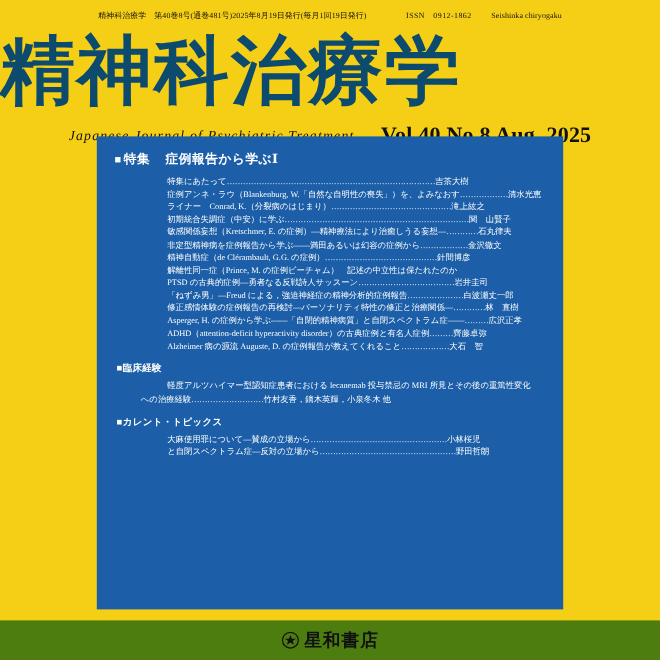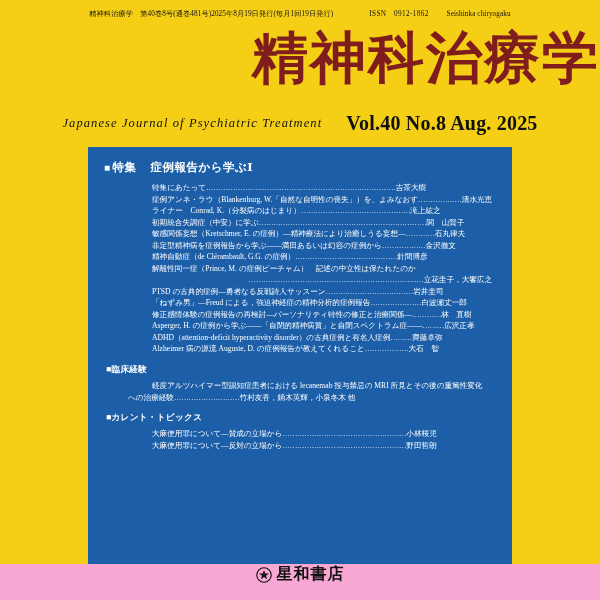--- a/index.html
+++ b/index.html
@@ -53,24 +53,24 @@
   }
   .issue-line .right .romaji {
     margin-left: 16px;
     font-style: normal;
   }
   .title-jp {
     position: absolute;
     top: 26px;
     left: 0;
     right: 0;
-    text-align: right;
-    font-size: 56px;
-    font-weight: 700;
-    color: #7f1d1d;
+    text-align: left;
+    font-size: 68px;
+    font-weight: 700;
+    color: #0c4a6e;
     letter-spacing: 2px;
     line-height: 1.12;
     font-family: "DejaVu Serif", "Liberation Serif", serif;
   }
   .title-en-row {
     position: absolute;
     top: 112px;
     left: 0;
     right: 0;
     display: flex;
@@ -88,21 +88,21 @@
     font-size: 20px;
     font-weight: 700;
     color: #111;
     margin-left: 24px;
     letter-spacing: 0.2px;
     font-family: "Liberation Serif", serif;
   }
   
   .panel {
     position: absolute;
-    top: 147px;
+    top: 124px;
     left: 88px;
     width: 424px;
     height: 430px;
     background: #1c5fa8;
     color: #ffffff;
     box-sizing: border-box;
     padding: 10px 14px 8px 14px;
     overflow: hidden;
   }
   .section-head {
@@ -160,23 +160,23 @@
     display: block;
     padding-left: 16px;
   }
   
   .publisher {
     position: absolute;
     left: 0;
     right: 0;
     bottom: 0;
     height: 36px;
-    background: #f9a8d4;
+    background: #4d7c0f;
     display: flex;
-    align-items: flex-start;
+    align-items: center;
     justify-content: center;
   }
   .pub-inner {
     display: flex;
     align-items: center;
     gap: 5px;
   }
   .pub-logo {
     width: 16px;
     height: 16px;
@@ -232,21 +232,20 @@
       <span class="t">敏感関係妄想（Kretschmer, E. の症例）―精神療法により治癒しうる妄想―</span><span class="leader">…………</span><span class="a">石丸律夫</span>
     </div>
     <div class="entry">
       <span class="t">非定型精神病を症例報告から学ぶ――満田あるいは幻容の症例から</span><span class="leader">………………</span><span class="a">金沢徹文</span>
     </div>
     <div class="entry">
       <span class="t">精神自動症（de Clérambault, G.G. の症例）</span><span class="leader">……………………………………</span><span class="a">針間博彦</span>
     </div>
     <div class="entry wrap">
       <span class="t">解離性同一症（Prince, M. の症例ビーチャム）　記述の中立性は保たれたのか</span>
-      <span class="line2"><span class="leader">………………………………………………………………</span><span class="a">立花圭子，大饗広之</span></span>
     </div>
     <div class="entry">
       <span class="t">PTSD の古典的症例―勇者なる反戦詩人サッスーン</span><span class="leader">………………………………</span><span class="a">岩井圭司</span>
     </div>
     <div class="entry">
       <span class="t">「ねずみ男」―Freud による，強迫神経症の精神分析的症例報告</span><span class="leader">…………………</span><span class="a">白波瀬丈一郎</span>
     </div>
     <div class="entry">
       <span class="t">修正感情体験の症例報告の再検討―パーソナリティ特性の修正と治療関係―</span><span class="leader">…………</span><span class="a">林　直樹</span>
     </div>
@@ -264,21 +263,21 @@
     <div class="entry wrap">
       <span class="t">軽度アルツハイマー型認知症患者における lecanemab 投与禁忌の MRI 所見とその後の重篤性変化</span>
       <span class="indent2"><span>への治療経験</span><span class="leader">………………………</span><span class="a">竹村友香，鏑木英輝，小泉冬木 他</span></span>
     </div>
 
     <div class="section-head2">■カレント・トピックス</div>
     <div class="entry">
       <span class="t">大麻使用罪について―賛成の立場から</span><span class="leader">……………………………………………</span><span class="a">小林桜児</span>
     </div>
     <div class="entry">
-      <span class="t">大麻使用罪について―反対の立場から</span><span class="leader">……………………………………………</span><span class="a">野田哲朗</span>
+      <span class="t">と自閉スペクトラム症―反対の立場から</span><span class="leader">……………………………………………</span><span class="a">野田哲朗</span>
     </div>
 
   </div>
 
   <div class="publisher">
     <div class="pub-inner">
       <span class="pub-logo">
         <svg width="16" height="16" viewBox="0 0 16 16" aria-hidden="true">
           <circle cx="8" cy="8" r="7.2" fill="none" stroke="#111" stroke-width="1.1"></circle>
           <path d="M8 3.2 L9.35 6.6 L12.9 6.6 L10.1 8.75 L11.2 12.2 L8 10.1 L4.8 12.2 L5.9 8.75 L3.1 6.6 L6.65 6.6 Z" fill="#111"></path>

